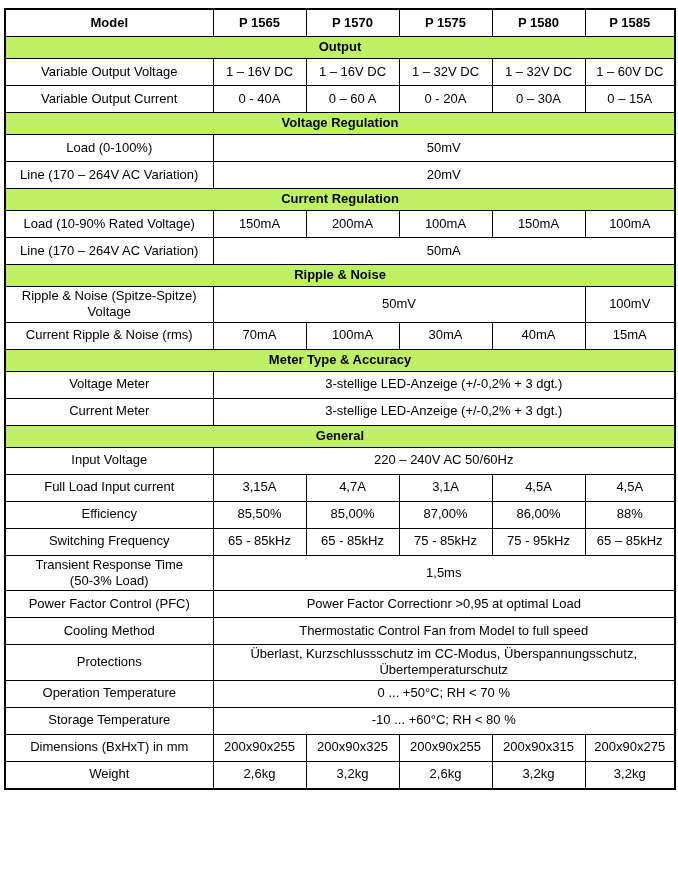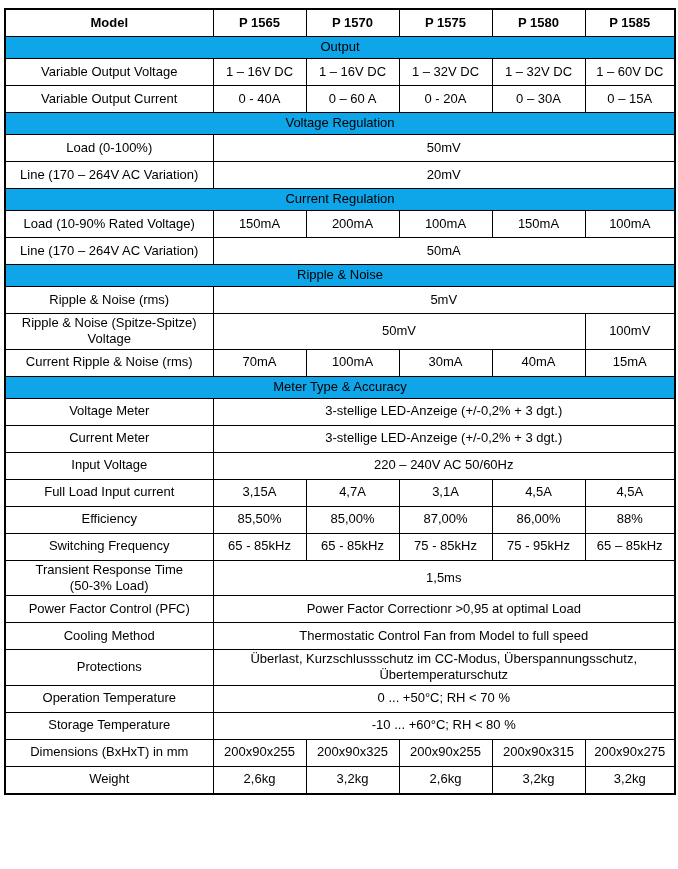--- a/index.html
+++ b/index.html
@@ -35,22 +35,22 @@
     line-height: 1.25;
     padding: 1px 2px;
     white-space: pre-line;
     overflow: hidden;
   }
   table.spec thead th {
     font-weight: bold;
     height: 24px;
   }
   tr.section td {
-    background: #0ea5e9;
-    font-weight: normal;
+    background: #bef264;
+    font-weight: bold;
     height: 19px;
   }
   tr.data td {
     height: 24px;
     background: #ffffff;
   }
 </style>
 </head>
 <body>
 
@@ -117,24 +117,20 @@
           <td>100mA</td>
         </tr>
         <tr class="data">
           <td>Line (170 – 264V AC Variation)</td>
           <td colspan="5">50mA</td>
         </tr>
         <tr class="section">
           <td colspan="6">Ripple &amp; Noise</td>
         </tr>
         <tr class="data">
-          <td>Ripple &amp; Noise (rms)</td>
-          <td colspan="5">5mV</td>
-        </tr>
-        <tr class="data">
           <td>Ripple &amp; Noise (Spitze-Spitze)
 Voltage</td>
           <td colspan="4">50mV</td>
           <td colspan="1">100mV</td>
         </tr>
         <tr class="data">
           <td>Current Ripple &amp; Noise (rms)</td>
           <td>70mA</td>
           <td>100mA</td>
           <td>30mA</td>
@@ -145,20 +141,23 @@
           <td colspan="6">Meter Type &amp; Accuracy</td>
         </tr>
         <tr class="data">
           <td>Voltage Meter</td>
           <td colspan="5">3-stellige LED-Anzeige (+/-0,2% + 3 dgt.)</td>
         </tr>
         <tr class="data">
           <td>Current Meter</td>
           <td colspan="5">3-stellige LED-Anzeige (+/-0,2% + 3 dgt.)</td>
         </tr>
+        <tr class="section">
+          <td colspan="6">General</td>
+        </tr>
         <tr class="data">
           <td>Input Voltage</td>
           <td colspan="5">220 – 240V AC 50/60Hz</td>
         </tr>
         <tr class="data">
           <td>Full Load Input current</td>
           <td>3,15A</td>
           <td>4,7A</td>
           <td>3,1A</td>
           <td>4,5A</td>

